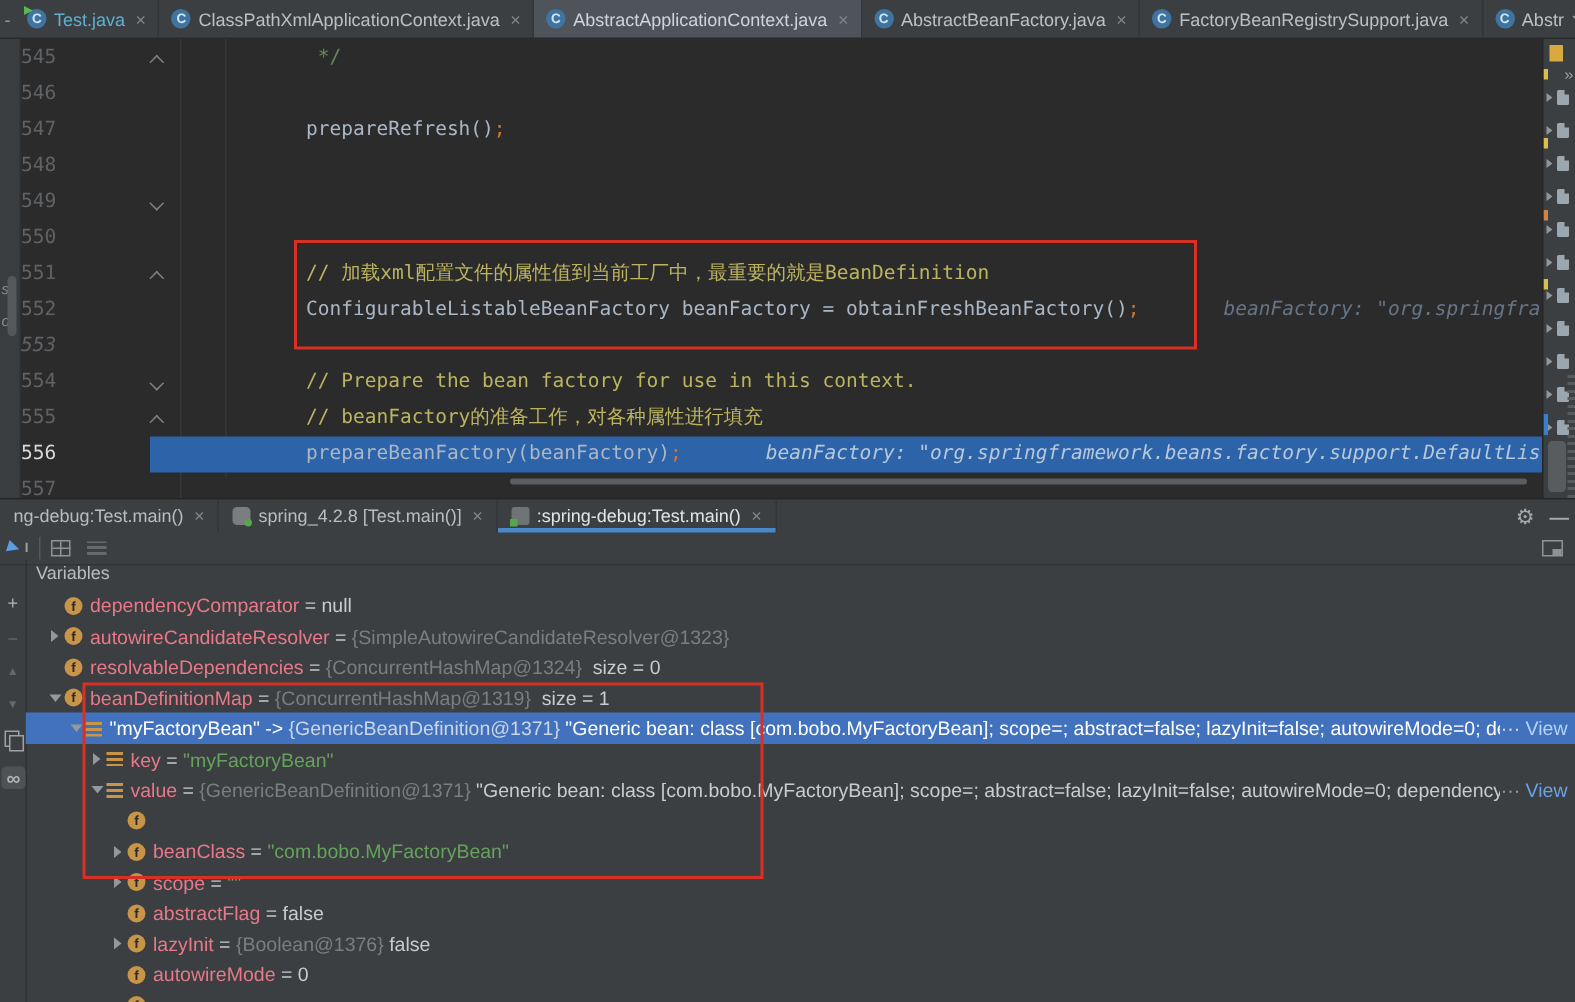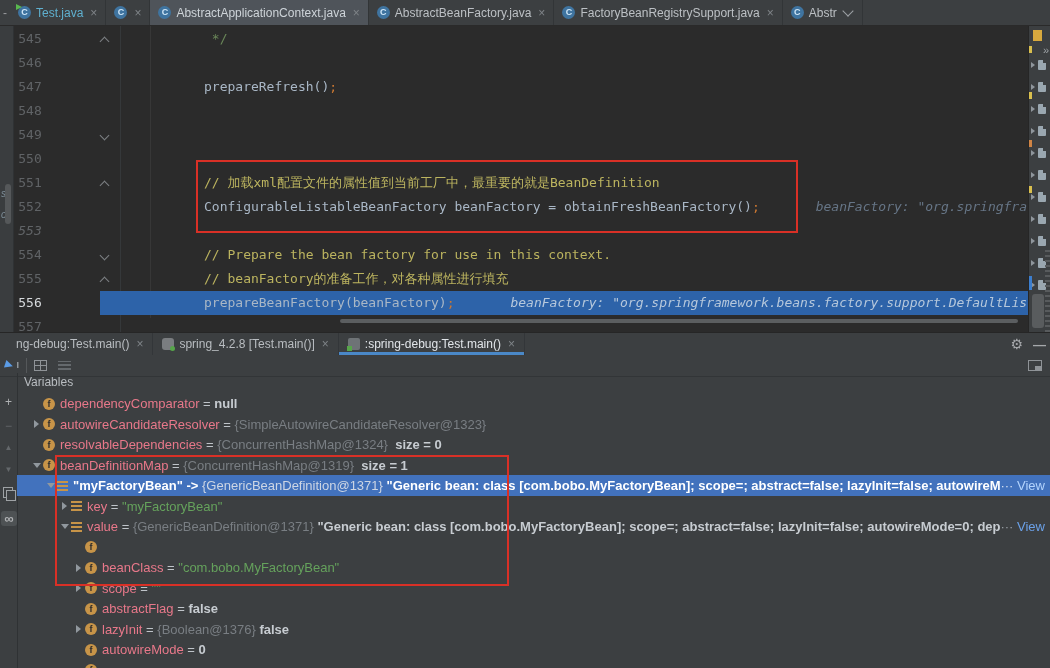--- a/index.html
+++ b/index.html
@@ -23,21 +23,21 @@
   
   #editor{position:absolute;left:0;top:26px;width:1028px;height:306px;background:#2b2b2b;overflow:hidden;}
   #leftstrip{position:absolute;left:0;top:0;width:13px;height:306px;background:#3a3d3f;border-right:1px solid #2f3234;}
   .lsfrag{position:absolute;left:1px;font-size:10px;color:#7f8f9a;font-style:italic;}
   #lsthumb{position:absolute;left:5px;top:158px;width:6px;height:40px;background:#55585a;border-radius:3px;}
   #gutter-sep{position:absolute;left:120px;top:0;width:1px;height:306px;background:#35383a;}
   #indent-guide{position:absolute;left:150px;top:0;width:1px;height:292px;background:rgba(255,255,255,0.06);}
   .cl{position:absolute;left:0;right:0;height:24px;line-height:24px;
       font-family:"DejaVu Sans Mono",monospace;font-size:13px;}
   .cl.exec::before{content:'';position:absolute;left:100px;right:0;top:0;bottom:0;background:#2d63a9;}
-  .ln{position:absolute;left:14px;width:32px;text-align:center;color:#606366;}
+  .ln{position:absolute;left:14px;width:32px;text-align:left;color:#606366;}
   .ln.lnc{color:#d6d9dc;}
   .fold{position:absolute;left:101px;top:9px;width:6px;height:6px;
         border-right:1.5px solid #7d8184;border-bottom:1.5px solid #7d8184;}
   .fold.u{transform:rotate(-135deg);top:11px;}
   .fold.d{transform:rotate(45deg);}
   .ct{position:absolute;left:204px;white-space:pre;}
   .s-pl{color:#a9b7c6;}
   .s-se{color:#cc7832;}
   .s-cm{color:#bcb45f;}
   .s-bc{color:#6a8759;}
@@ -54,21 +54,21 @@
   .srow{position:absolute;left:2px;display:flex;align-items:center;gap:3px;height:14px;}
   .srow .tri{width:0;height:0;border-left:4px solid #8f969c;border-top:3.5px solid transparent;border-bottom:3.5px solid transparent;}
   .srow .doc{width:8px;height:10px;background:#9aa7b0;border-radius:1px;position:relative;}
   .srow .doc i{position:absolute;right:0;top:0;width:3px;height:3px;background:#3c3f41;}
   .tick{position:absolute;left:0;width:3px;height:7px;}
   #strip-thumb{position:absolute;left:3px;top:268px;width:12px;height:34px;background:#595c5e;border-radius:3px;}
   #strip-dash{position:absolute;right:1px;top:224px;width:5px;height:82px;
               background:repeating-linear-gradient(0deg,#585b5d 0 2px,transparent 2px 5px);}
   
   #debug{position:absolute;left:0;top:332px;width:1050px;height:336px;background:#3c3f41;border-top:1px solid #262626;box-sizing:border-box;}
-  #dtabs{position:absolute;left:0;top:0;height:22px;display:flex;padding-left:7px;}
+  #dtabs{position:absolute;left:0;top:0;height:22px;display:flex;}
   .dtab{display:flex;align-items:center;gap:5px;padding:0 9px;font-size:12px;color:#b9bdc1;
         border-right:1px solid #333639;white-space:nowrap;position:relative;}
   .dtab.sel{color:#e1e5e9;}
   .dtab.sel::after{content:'';position:absolute;left:0;right:0;bottom:0;height:3px;background:#4a88c7;}
   .dico{width:12px;height:12px;border-radius:3px;background:#7a7d80;position:relative;flex:none;}
   .dico .dot{position:absolute;right:-1px;bottom:-1px;width:5px;height:5px;border-radius:50%;background:#57a64a;}
   .dico.console{border-radius:2px;background:#6e7376;}
   .dico.console .dot{border-radius:0;left:-1px;right:auto;}
   #dtabs-right{position:absolute;right:4px;top:0;height:22px;display:flex;align-items:center;gap:10px;}
   #gear{color:#a6a8ab;font-size:14px;line-height:14px;}
@@ -101,21 +101,21 @@
   .varr{flex:none;width:13px;display:flex;justify-content:center;}
   .ar-r{width:0;height:0;border-left:5px solid #91989e;border-top:4px solid transparent;border-bottom:4px solid transparent;}
   .ar-d{width:0;height:0;border-top:5px solid #91989e;border-left:4px solid transparent;border-right:4px solid transparent;}
   .vico{flex:none;margin-right:5px;}
   .ico-field{width:12px;height:12px;border-radius:50%;background:#c79448;color:#2b2b2b;
              font-size:9px;font-weight:bold;text-align:center;line-height:12px;}
   .ico-entry{width:11px;height:10px;background:repeating-linear-gradient(0deg,#c79448 0 2px,transparent 2px 4px);}
   .vtext{flex:1;white-space:pre;overflow:hidden;}
   .p-nm{color:#e8788a;}
   .p-eq{color:#bfc4c9;}
-  .p-pl{color:#c7ccd1;font-weight:bold;}
+  .p-pl{color:#c7ccd1;}
   .p-ref{color:#797e83;}
   .p-st{color:#65a25c;}
   .vright{flex:none;padding-right:5px;white-space:pre;}
   .p-ell{color:#9aa0a6;}
   .p-lk{color:#6ba1e8;}
   .vrow.sel .p-nm,.vrow.sel .p-eq,.vrow.sel .p-pl,.vrow.sel .p-st{color:#ffffff;}
   .vrow.sel .p-ref{color:#cdd6e4;}
   .vrow.sel .p-ell{color:#d9e4f2;}
   .vrow.sel .p-lk{color:#b3d4fd;}
   #redbox-vars{left:55px;top:122px;width:450px;height:127px;}
@@ -128,20 +128,21 @@
   <div id="tabbar">
     <span id="tabbar-frag">-</span>
     <div id="etabs">
         <div class="etab">
           <span class="fico">C<i class="tri"></i></span>
           <span class="lbl" style="color: rgb(95, 176, 207);">Test.java</span>
           <span class="closex">×</span>
         </div>
         <div class="etab">
           <span class="fico">C</span>
+          <span class="lbl">ClassPathXmlApplicationContext.java</span>
           <span class="closex">×</span>
         </div>
         <div class="etab sel">
           <span class="fico">C</span>
           <span class="lbl">AbstractApplicationContext.java</span>
           <span class="closex">×</span>
         </div>
         <div class="etab">
           <span class="fico">C</span>
           <span class="lbl">AbstractBeanFactory.java</span>

